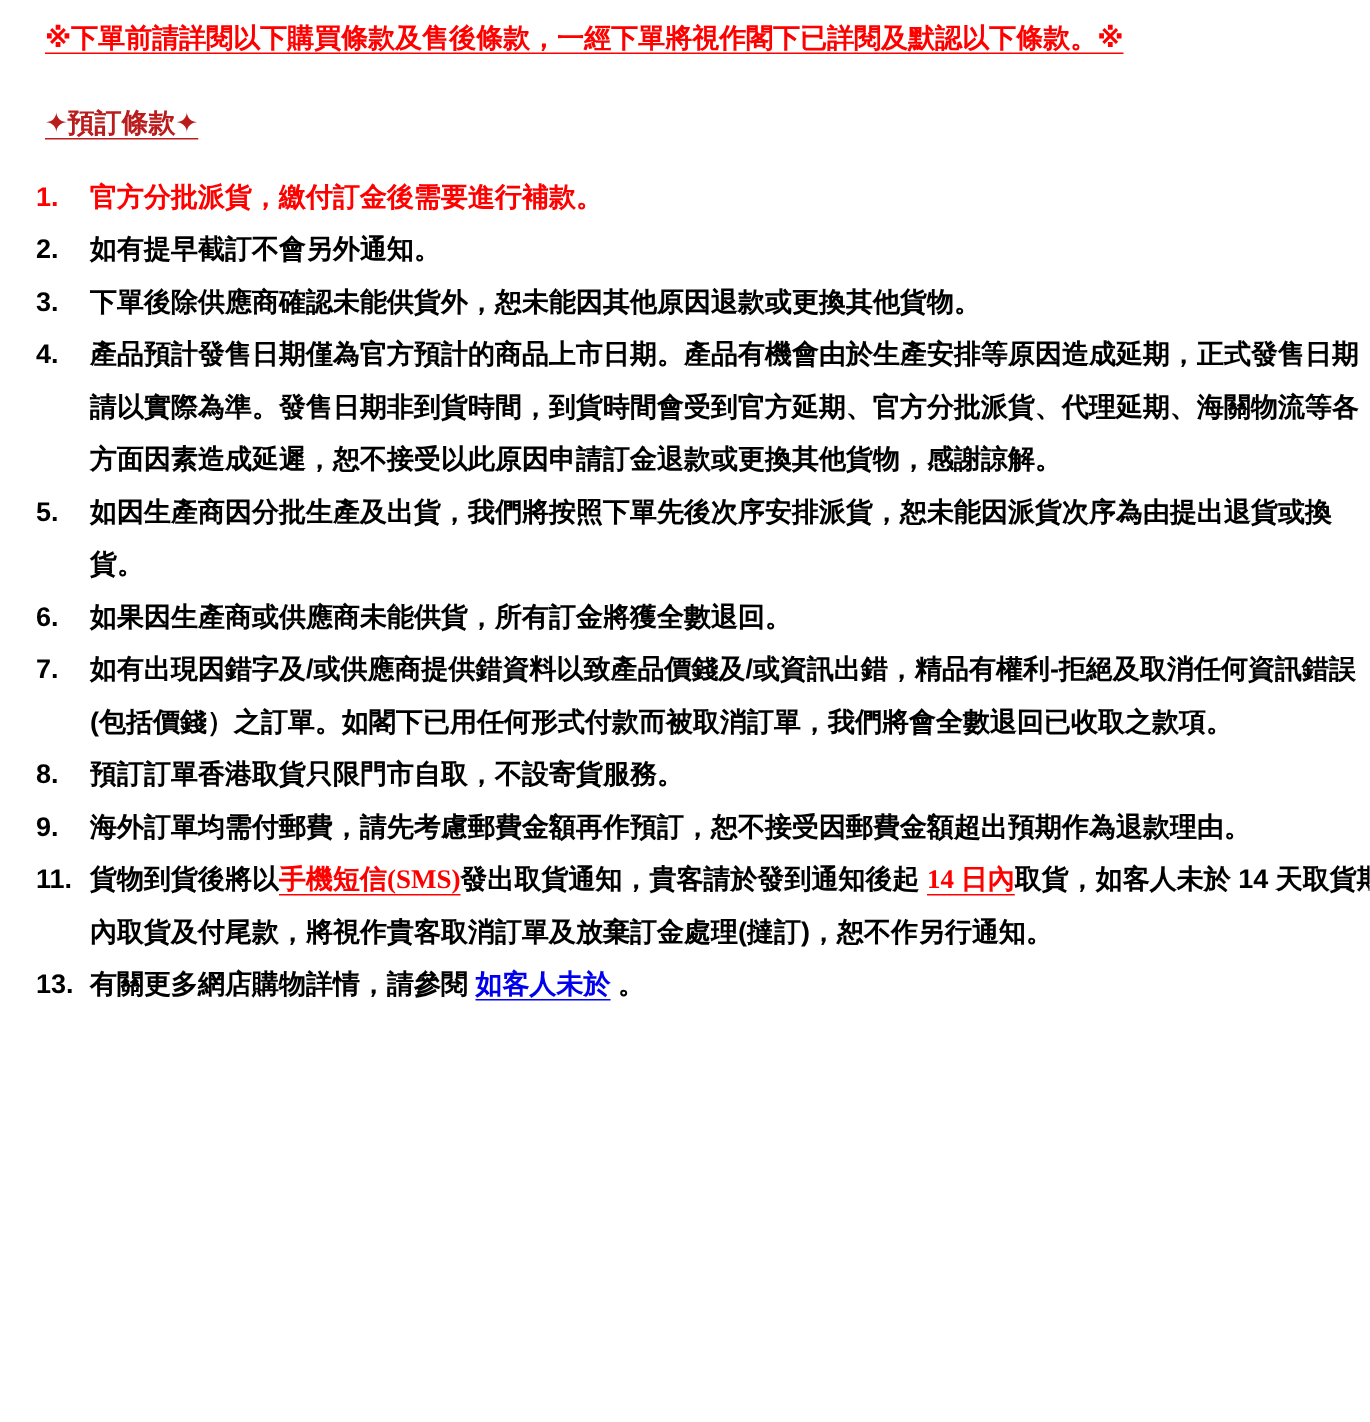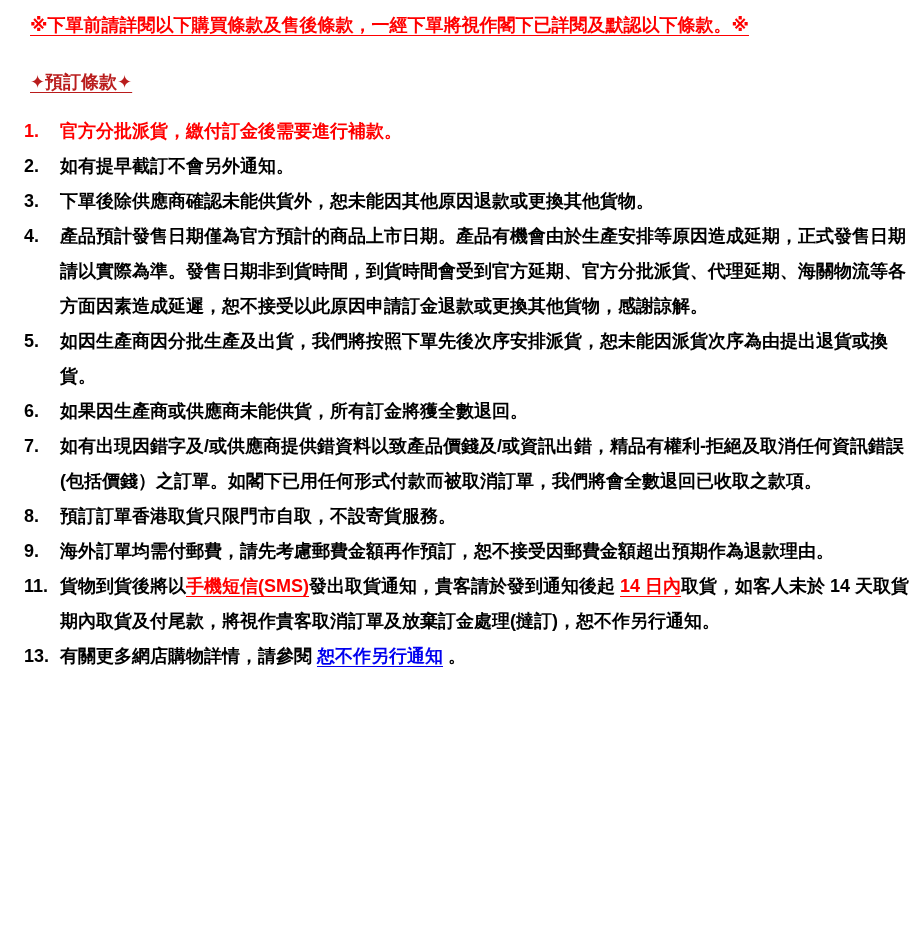--- a/index.html
+++ b/index.html
@@ -49,20 +49,21 @@
     flex: 1 1 auto;
     min-width: 0;
   }
   .red {
     color: #ff0000;
   }
   .hl-red {
     color: #ff0000;
     text-decoration: underline;
     text-underline-offset: 4px;
+    font-family: Liberation Serif, serif;
   }
   .link {
     color: #0000ee;
     text-decoration: underline;
     text-underline-offset: 4px;
     cursor: pointer;
   }
 </style>
 </head>
 <body>
@@ -125,19 +126,19 @@
       <span class="num">11.</span>
       <span class="txt">
         <span>貨物到貨後將以</span><span class="hl-red">手機短信(SMS)</span><span>發出取貨通知，貴客請於發到通知後起 </span><span class="hl-red">14 日內</span><span>取貨，如客人未於 14 天取貨期內取貨及付尾款，將視作貴客取消訂單及放棄訂金處理(撻訂)，恕不作另行通知。</span>
       </span>
     </li>
 
 
     <li>
       <span class="num">13.</span>
       <span class="txt">
-        <span>有關更多網店購物詳情，請參閱 </span><a class="link">恕不作另行通知</a><span> 。</span>
+        <span>有關更多網店購物詳情，請參閱 </span><a class="link">如客人未於</a><span> 。</span>
       </span>
     </li>
 
   </ol>
 
 </div>
 
 </body></html>

